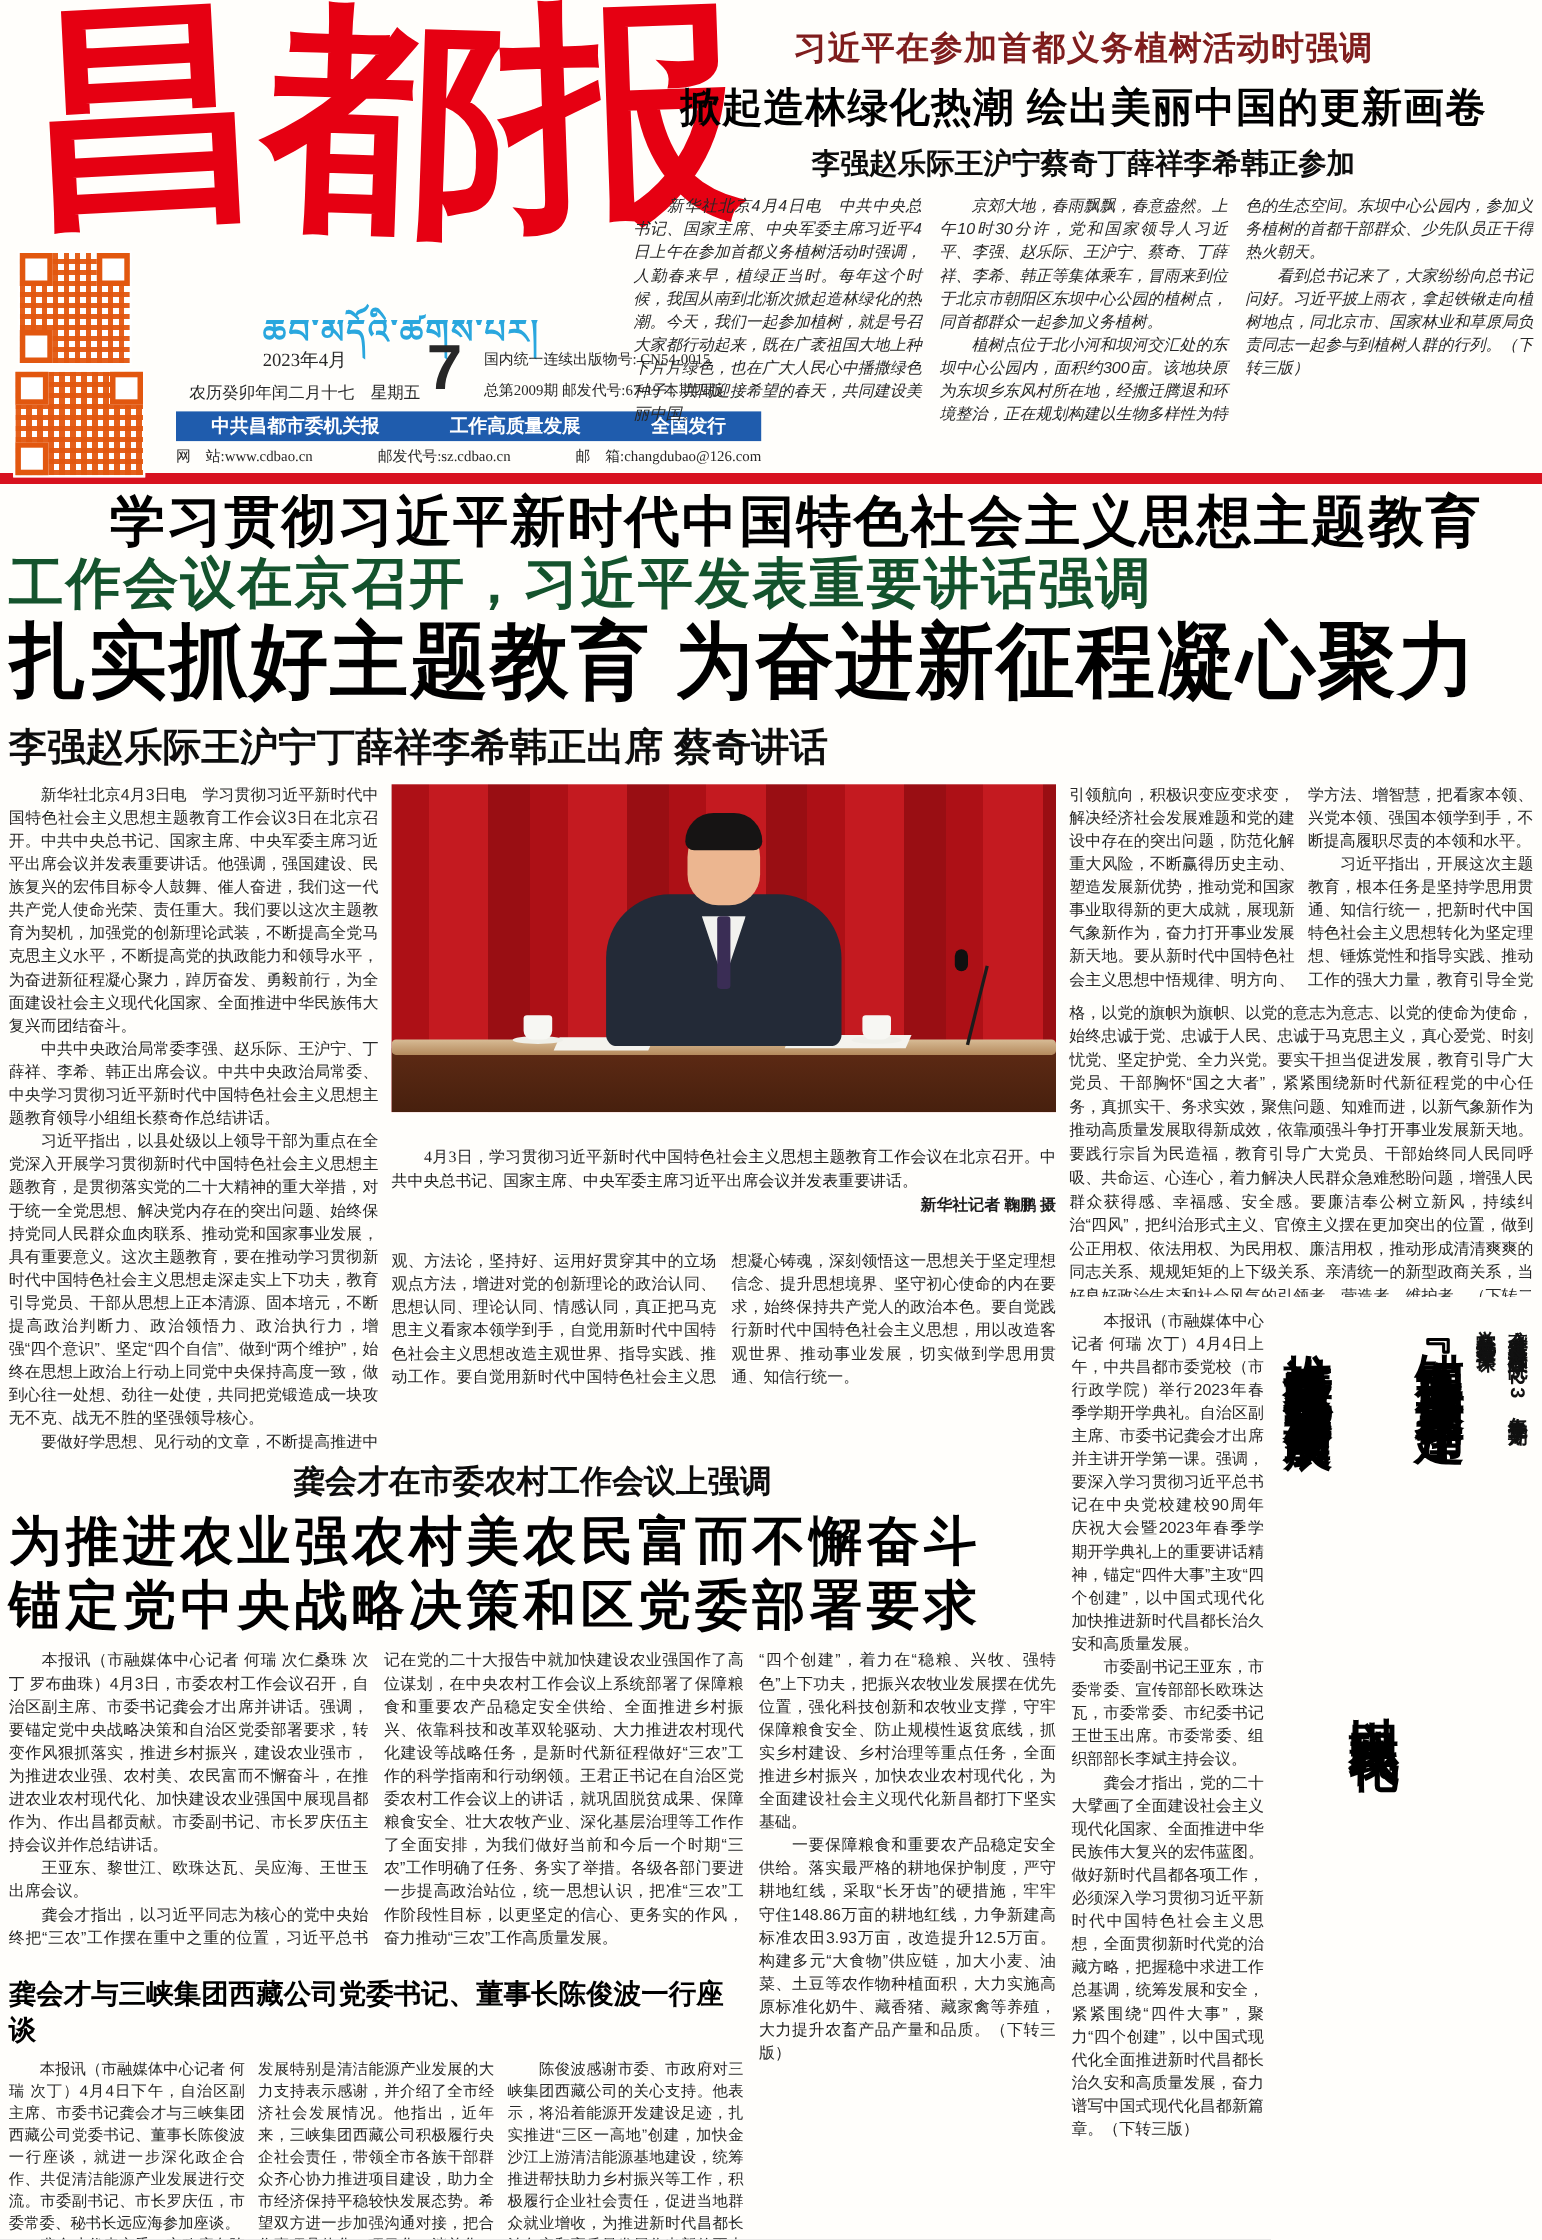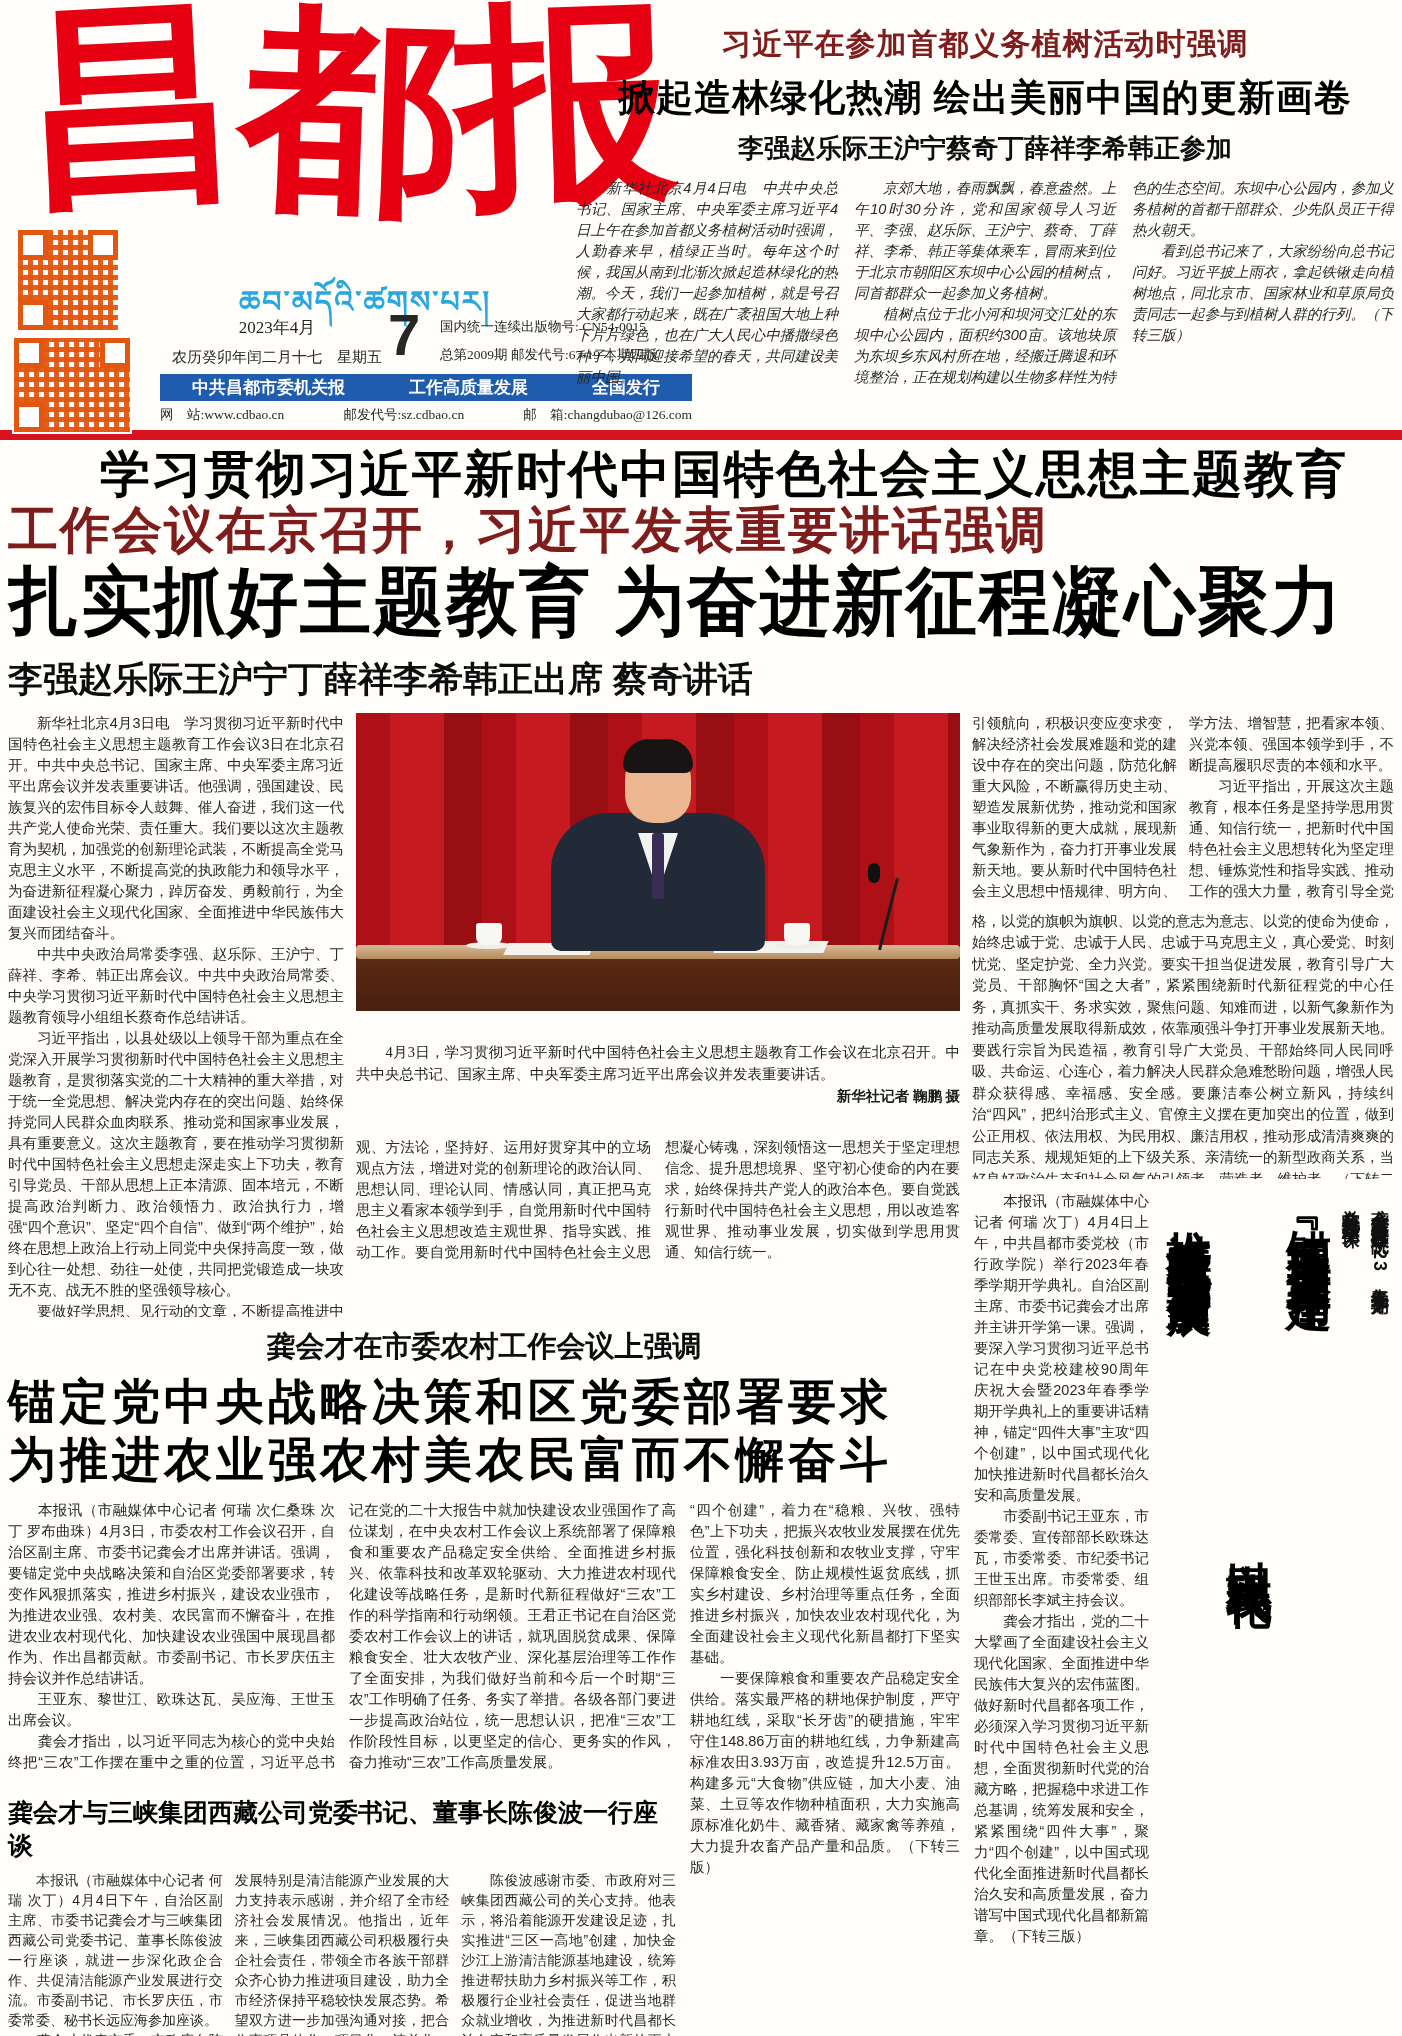--- a/index.html
+++ b/index.html
@@ -42,21 +42,21 @@
   .tree-headline{text-align:center;font-size:37px;font-weight:900;letter-spacing:1px;margin-top:8px;color:#000;}
   .tree-subline{text-align:center;font-size:26px;font-weight:900;margin-top:8px;color:#0d0d0d;}
   .tree-body{margin-top:12px;height:246px;overflow:hidden;column-count:3;column-gap:16px;
              font-size:14.5px;line-height:21px;font-style:italic;}
 
   .red-rule{height:10px;background:#d8121f;}
 
   
   .main-head{padding:6px 8px 0;}
   .mk1{font-size:50px;font-weight:900;letter-spacing:2px;padding-left:92px;color:#000;line-height:1.12;}
-  .mk2{font-size:50px;font-weight:900;letter-spacing:2px;color:#7f1d1d;line-height:1.12;}
+  .mk2{font-size:50px;font-weight:900;letter-spacing:2px;color:#14532d;line-height:1.12;}
   .mega{font-size:71px;font-weight:900;letter-spacing:2px;color:#000;line-height:1.18;transform:scaleY(1.05);transform-origin:top left;}
   .msub{text-align:left;font-size:35px;font-weight:900;margin-top:14px;color:#0d0d0d;}
 
   .lower{display:flex;gap:12px;padding:10px 8px 0;height:1336px;box-sizing:border-box;}
   .lower-left{width:952px;display:flex;flex-direction:column;}
   .lower-right{flex:1;display:flex;flex-direction:column;min-width:0;}
 
   .main-left-row{display:flex;gap:12px;height:604px;}
   .mcol-left{width:336px;height:100%;overflow:hidden;font-size:14.5px;line-height:21px;}
   .mcenter{flex:1;min-width:0;}
@@ -203,22 +203,22 @@
             <span>　　4月3日，学习贯彻习近平新时代中国特色社会主义思想主题教育工作会议在北京召开。中共中央总书记、国家主席、中央军委主席习近平出席会议并发表重要讲话。</span>
             <span class="credit">新华社记者 鞠鹏 摄</span>
           </div>
           <div class="csub jt">观、方法论，坚持好、运用好贯穿其中的立场观点方法，增进对党的创新理论的政治认同、思想认同、理论认同、情感认同，真正把马克思主义看家本领学到手，自觉用新时代中国特色社会主义思想改造主观世界、指导实践、推动工作。要自觉用新时代中国特色社会主义思想凝心铸魂，深刻领悟这一思想关于坚定理想信念、提升思想境界、坚守初心使命的内在要求，始终保持共产党人的政治本色。要自觉践行新时代中国特色社会主义思想，用以改造客观世界、推动事业发展，切实做到学思用贯通、知信行统一。</div>
         </div>
       </div>
 
       <div class="rural">
         <div class="rural-kicker">龚会才在市委农村工作会议上强调</div>
         <div class="rural-headline">
+          <div>为推进农业强农村美农民富而不懈奋斗</div>
           <div>锚定党中央战略决策和区党委部署要求</div>
-          <div>为推进农业强农村美农民富而不懈奋斗</div>
         </div>
         <div class="band-columns">
           <div class="band-col-main">
             <div class="rural-flow jt">　　本报讯（市融媒体中心记者 何瑞 次仁桑珠 次丁 罗布曲珠）4月3日，市委农村工作会议召开，自治区副主席、市委书记龚会才出席并讲话。强调，要锚定党中央战略决策和自治区党委部署要求，转变作风狠抓落实，推进乡村振兴，建设农业强市，为推进农业强、农村美、农民富而不懈奋斗，在推进农业农村现代化、加快建设农业强国中展现昌都作为、作出昌都贡献。市委副书记、市长罗庆伍主持会议并作总结讲话。
 　　王亚东、黎世江、欧珠达瓦、吴应海、王世玉出席会议。
 　　龚会才指出，以习近平同志为核心的党中央始终把“三农”工作摆在重中之重的位置，习近平总书记在党的二十大报告中就加快建设农业强国作了高位谋划，在中央农村工作会议上系统部署了保障粮食和重要农产品稳定安全供给、全面推进乡村振兴、依靠科技和改革双轮驱动、大力推进农村现代化建设等战略任务，是新时代新征程做好“三农”工作的科学指南和行动纲领。王君正书记在自治区党委农村工作会议上的讲话，就巩固脱贫成果、保障粮食安全、壮大农牧产业、深化基层治理等工作作了全面安排，为我们做好当前和今后一个时期“三农”工作明确了任务、务实了举措。各级各部门要进一步提高政治站位，统一思想认识，把准“三农”工作阶段性目标，以更坚定的信心、更务实的作风，奋力推动“三农”工作高质量发展。
 　　龚会才充分肯定了过去一年全市“三农”工作取得的成效。他指出，2023年是全面贯彻落实党的二十大精神的开局之年，是加快建设农业强国的起步之年。做好今年“三农”工作、加快农业强市建设，要坚持以党的二十大精神为统领，贯彻落实习近平总书记关于“三农”工作、西藏工作的重要指示和新时代党的治藏方略，坚持党对“三农”工作的全面领导，聚焦“四件大事”聚力</div>
             <div class="sanxia-headline">龚会才与三峡集团西藏公司党委书记、董事长陈俊波一行座谈</div>
             <div class="sanxia-flow jt">　　本报讯（市融媒体中心记者 何瑞 次丁）4月4日下午，自治区副主席、市委书记龚会才与三峡集团西藏公司党委书记、董事长陈俊波一行座谈，就进一步深化政企合作、共促清洁能源产业发展进行交流。市委副书记、市长罗庆伍，市委常委、秘书长远应海参加座谈。
 　　龚会才代表市委、市政府向陈俊波一行表示欢迎，对三峡集团西藏公司长期以来给予昌都经济社会发展特别是清洁能源产业发展的大力支持表示感谢，并介绍了全市经济社会发展情况。他指出，近年来，三峡集团西藏公司积极履行央企社会责任，带领全市各族干部群众齐心协力推进项目建设，助力全市经济保持平稳较快发展态势。希望双方进一步加强沟通对接，把合作事项具体化、项目化、清单化，推动各项合作协议落地见效，实现互利共赢、共同发展。

